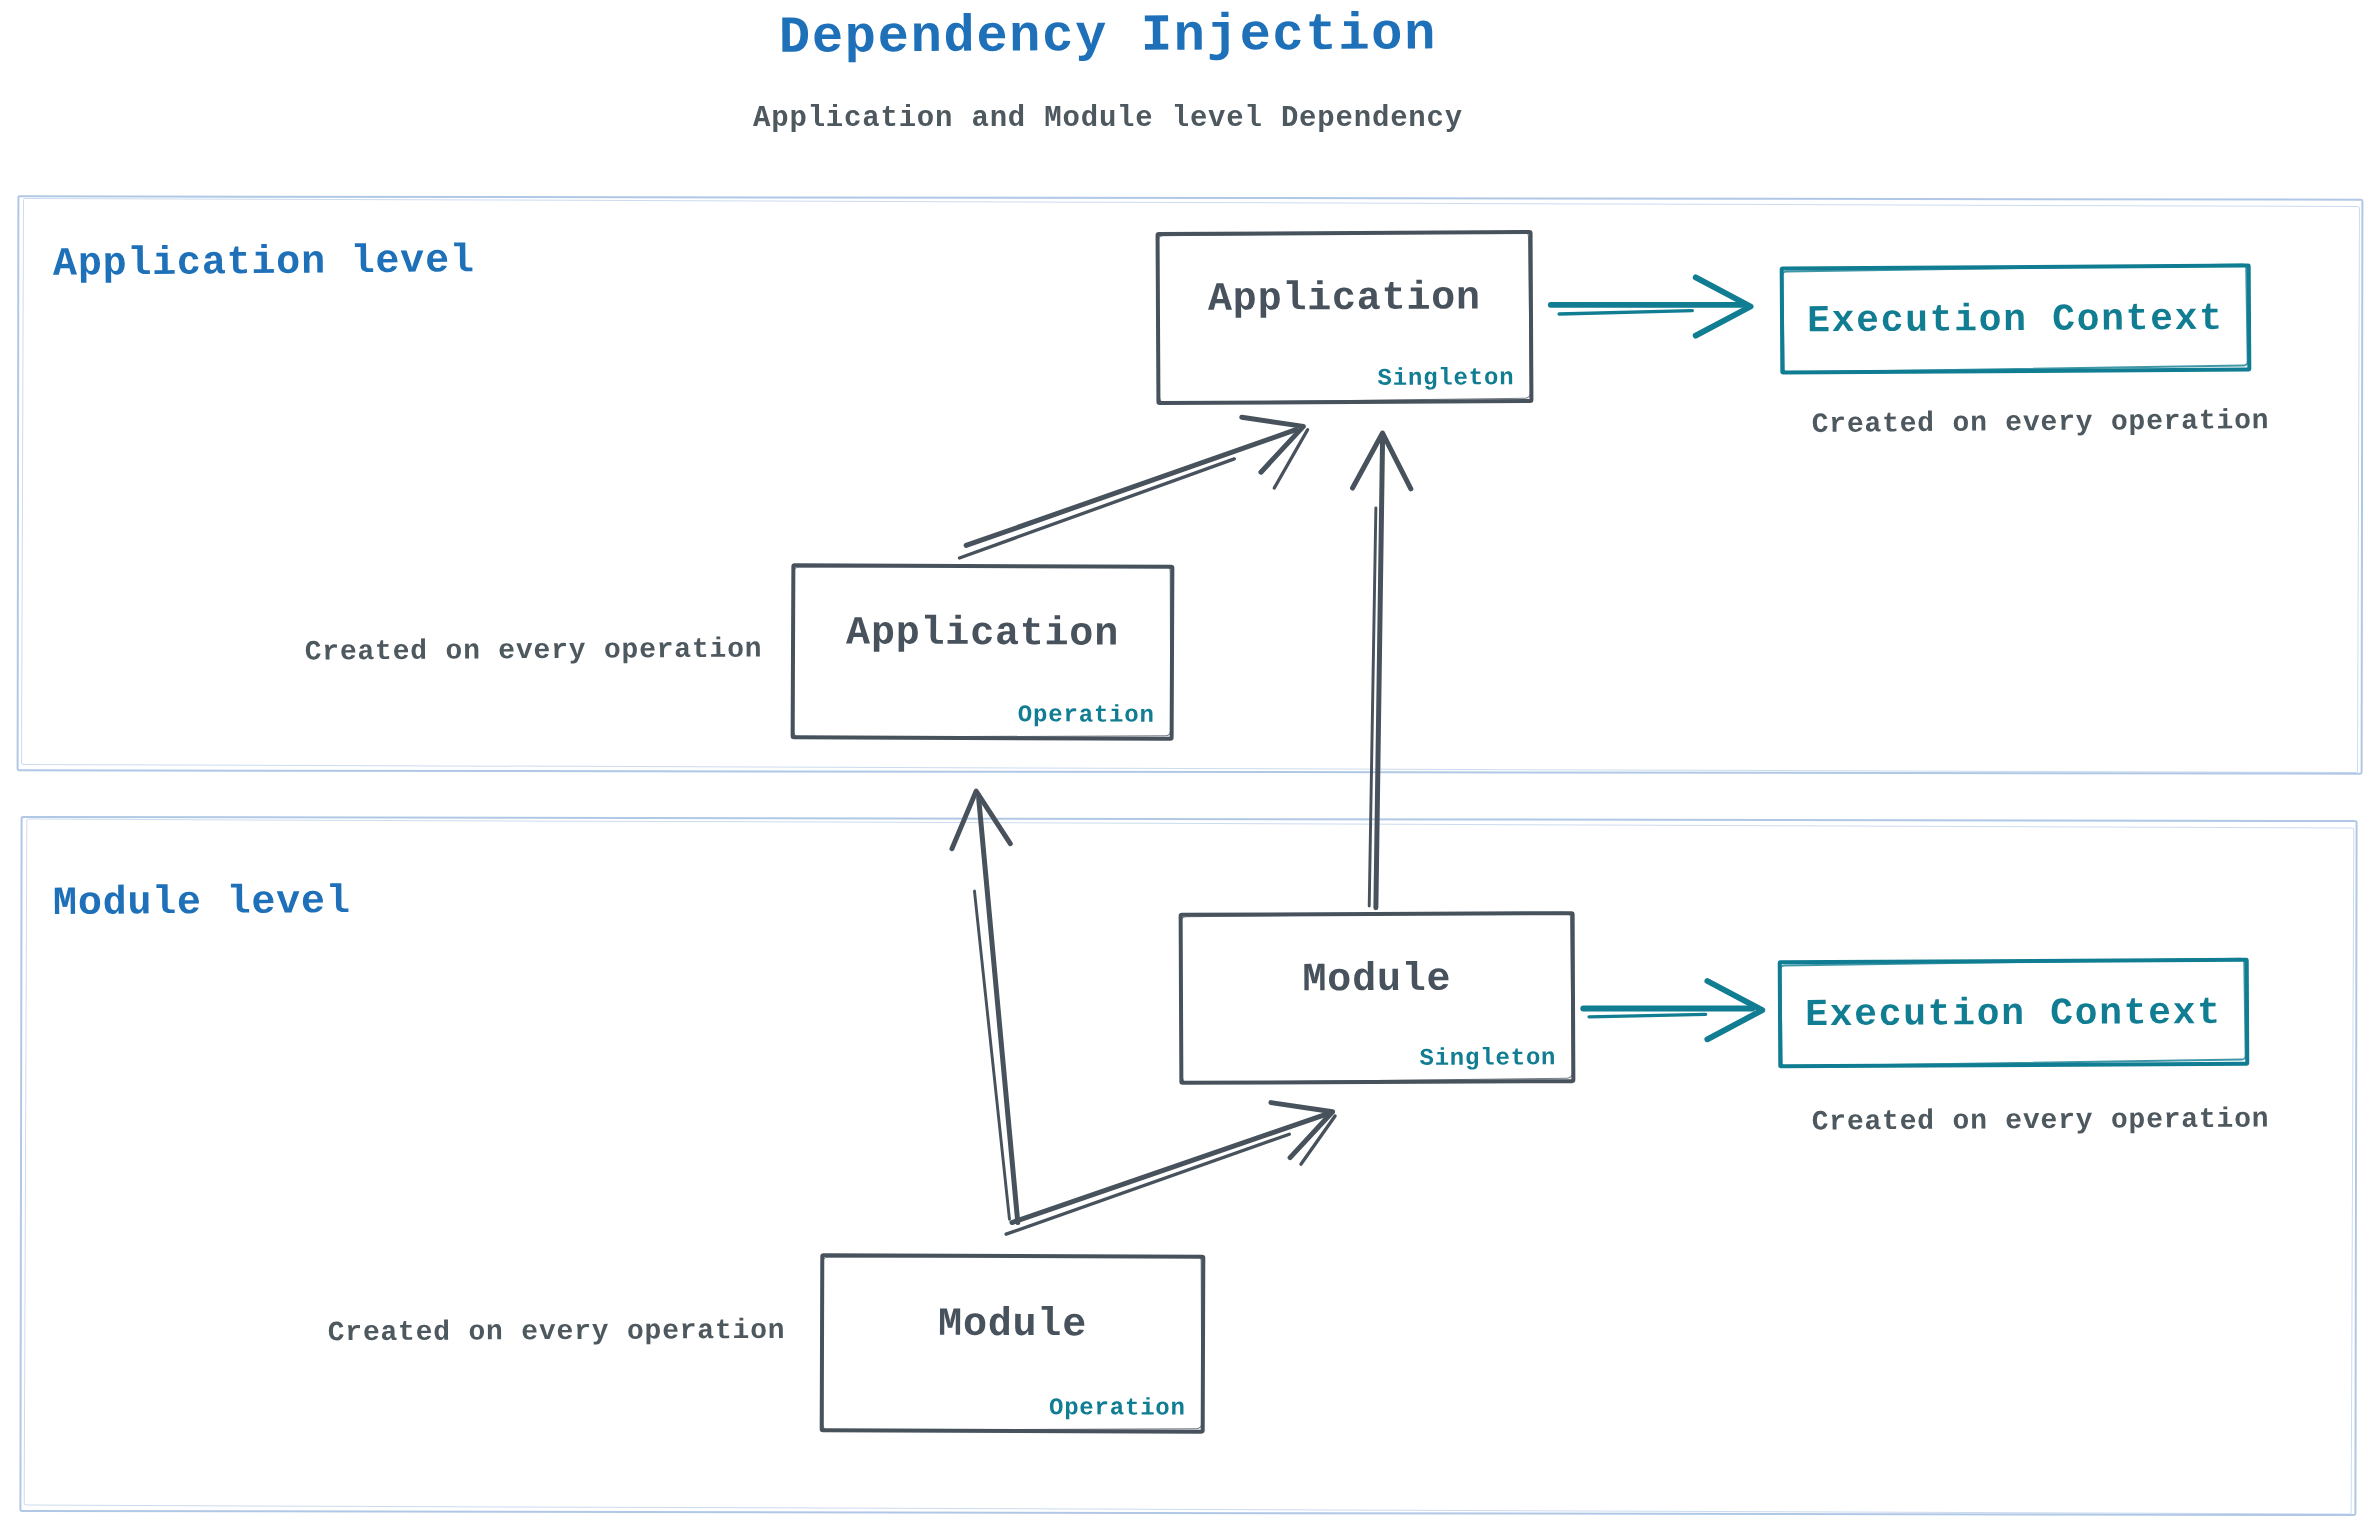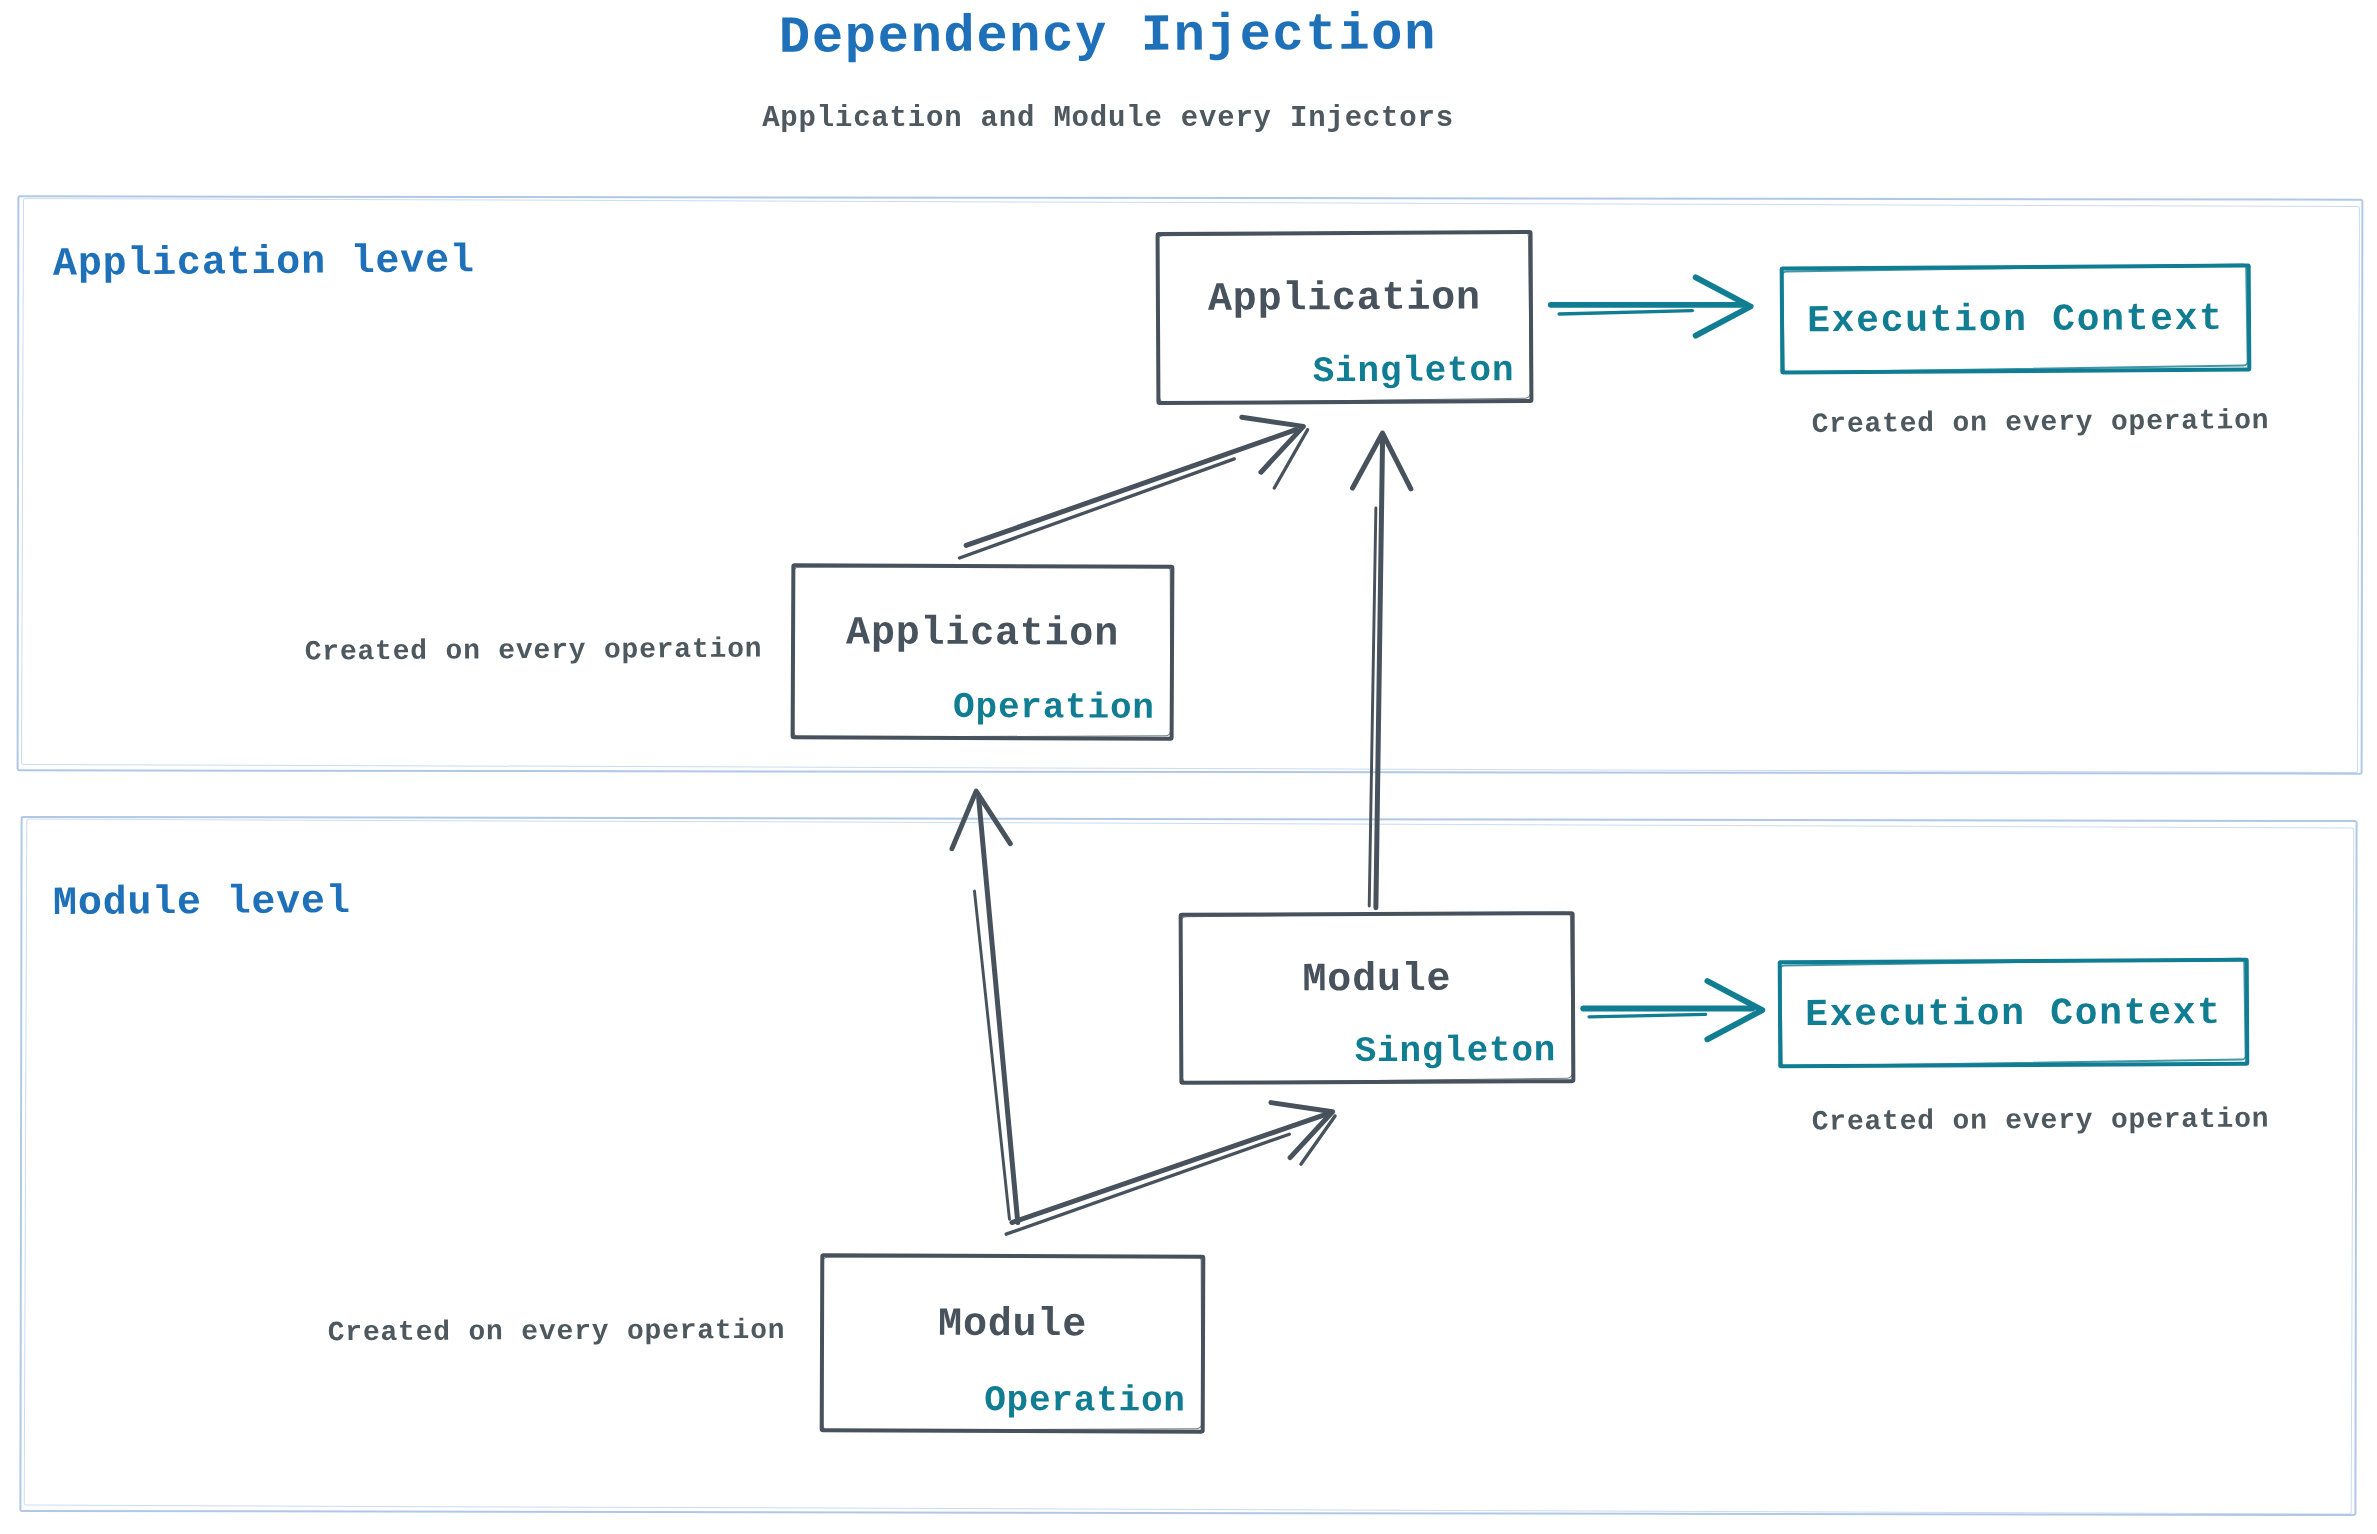--- a/index.html
+++ b/index.html
@@ -55,21 +55,21 @@
   }
   .node::after{
     content:"";position:absolute;inset:-1.7px;border:1.7px solid var(--ink);
     border-radius:5.8px;opacity:.75;transform:rotate(-0.45deg);pointer-events:none;
   }
   .node-title{
     font-size:40px;font-weight:600;color:var(--ink);letter-spacing:0.8px;
     margin-bottom:38px;white-space:nowrap;
   }
   .node-tag{
-    position:absolute;right:15px;bottom:8.3px;font-size:36px;font-weight:600;
+    position:absolute;right:15px;bottom:8.3px;font-size:24px;font-weight:600;
     color:var(--teal);letter-spacing:0.8px;white-space:nowrap;
   }
   .box-app-singleton{left:1156px;top:231px;width:377px;height:173px;transform:rotate(-0.3deg);}
   .box-app-operation{left:791px;top:564px;width:383px;height:176px;transform:rotate(0.25deg);}
   .box-module-singleton{left:1179px;top:912px;width:396px;height:172px;transform:rotate(-0.25deg);}
   .box-module-operation{left:820px;top:1254px;width:385px;height:179px;transform:rotate(0.2deg);}
 
   
   .ec{
     position:absolute;border:4.2px solid var(--teal);border-radius:2.5px;background:#fff;
@@ -99,21 +99,21 @@
   svg.arrows{position:absolute;inset:0;pointer-events:none;}
   .stroke-ink{stroke:var(--ink);fill:none;stroke-linecap:round;stroke-linejoin:round;}
   .stroke-teal{stroke:var(--teal);fill:none;stroke-linecap:round;stroke-linejoin:round;}
 </style>
 </head>
 <body>
 
 <div class="canvas">
 
   <div class="title">Dependency Injection</div>
-  <div class="subtitle">Application and Module every Injectors</div>
+  <div class="subtitle">Application and Module level Dependency</div>
 
   <div class="frame frame-app"></div>
   <div class="frame frame-module"></div>
 
   <div class="level-label label-app">Application level</div>
   <div class="level-label label-module">Module level</div>
 
   <div class="node box-app-singleton">
     <span class="node-title">Application</span>
     <span class="node-tag">Singleton</span>

